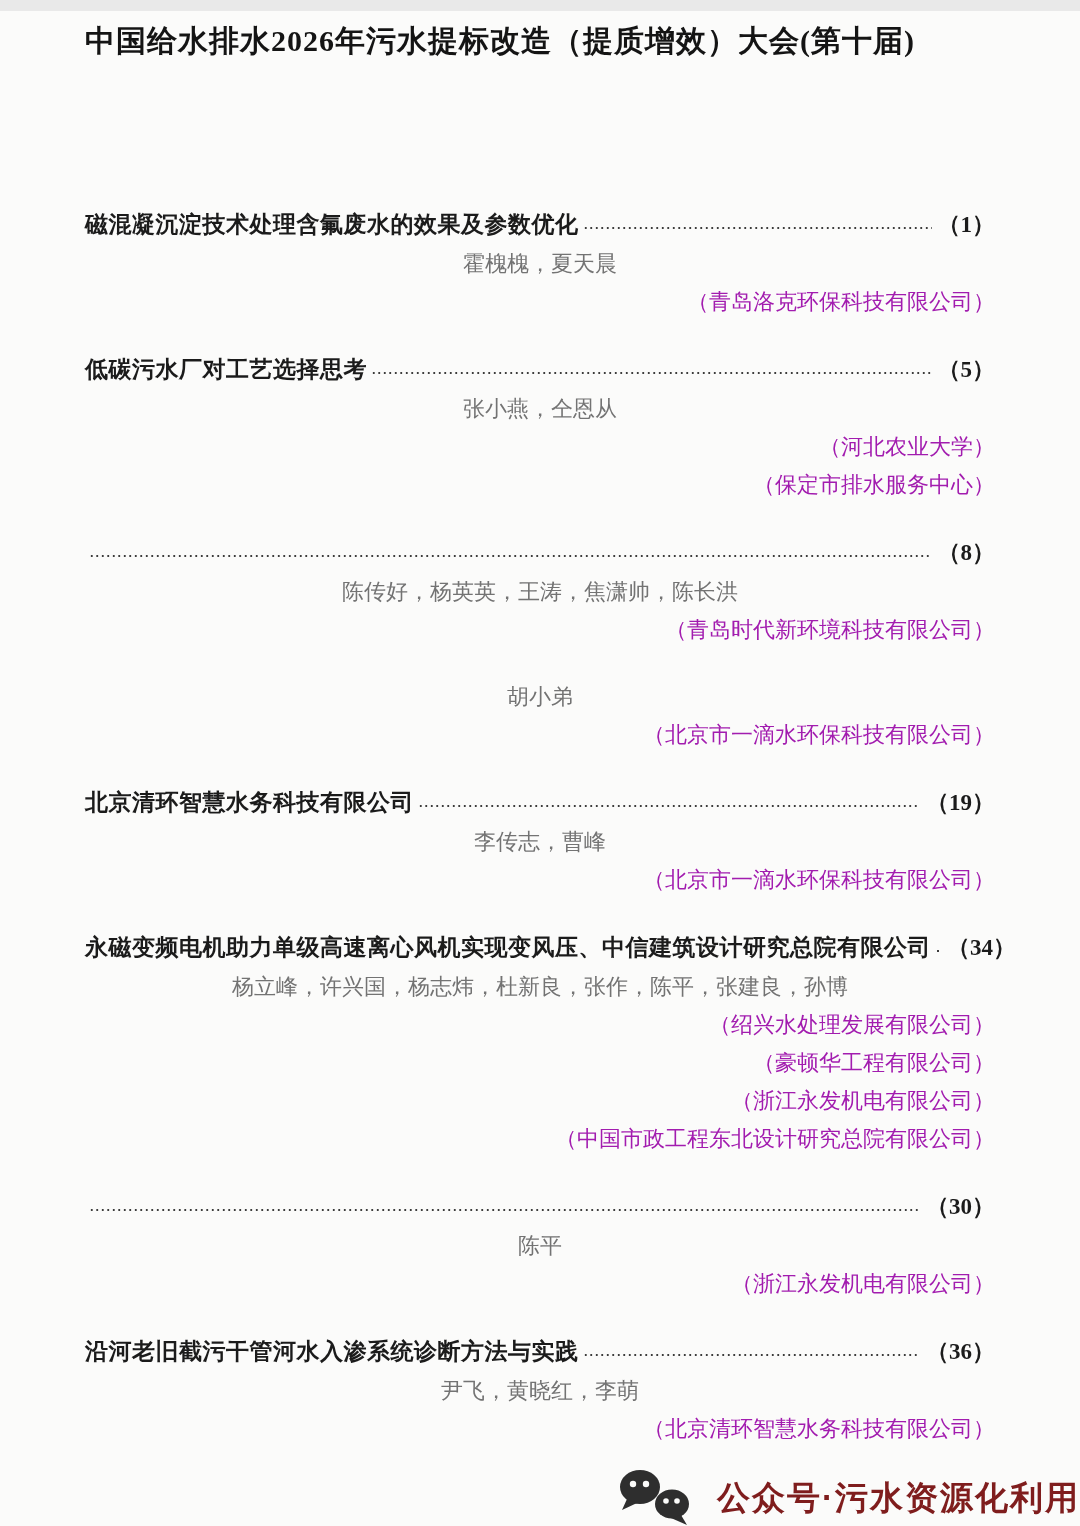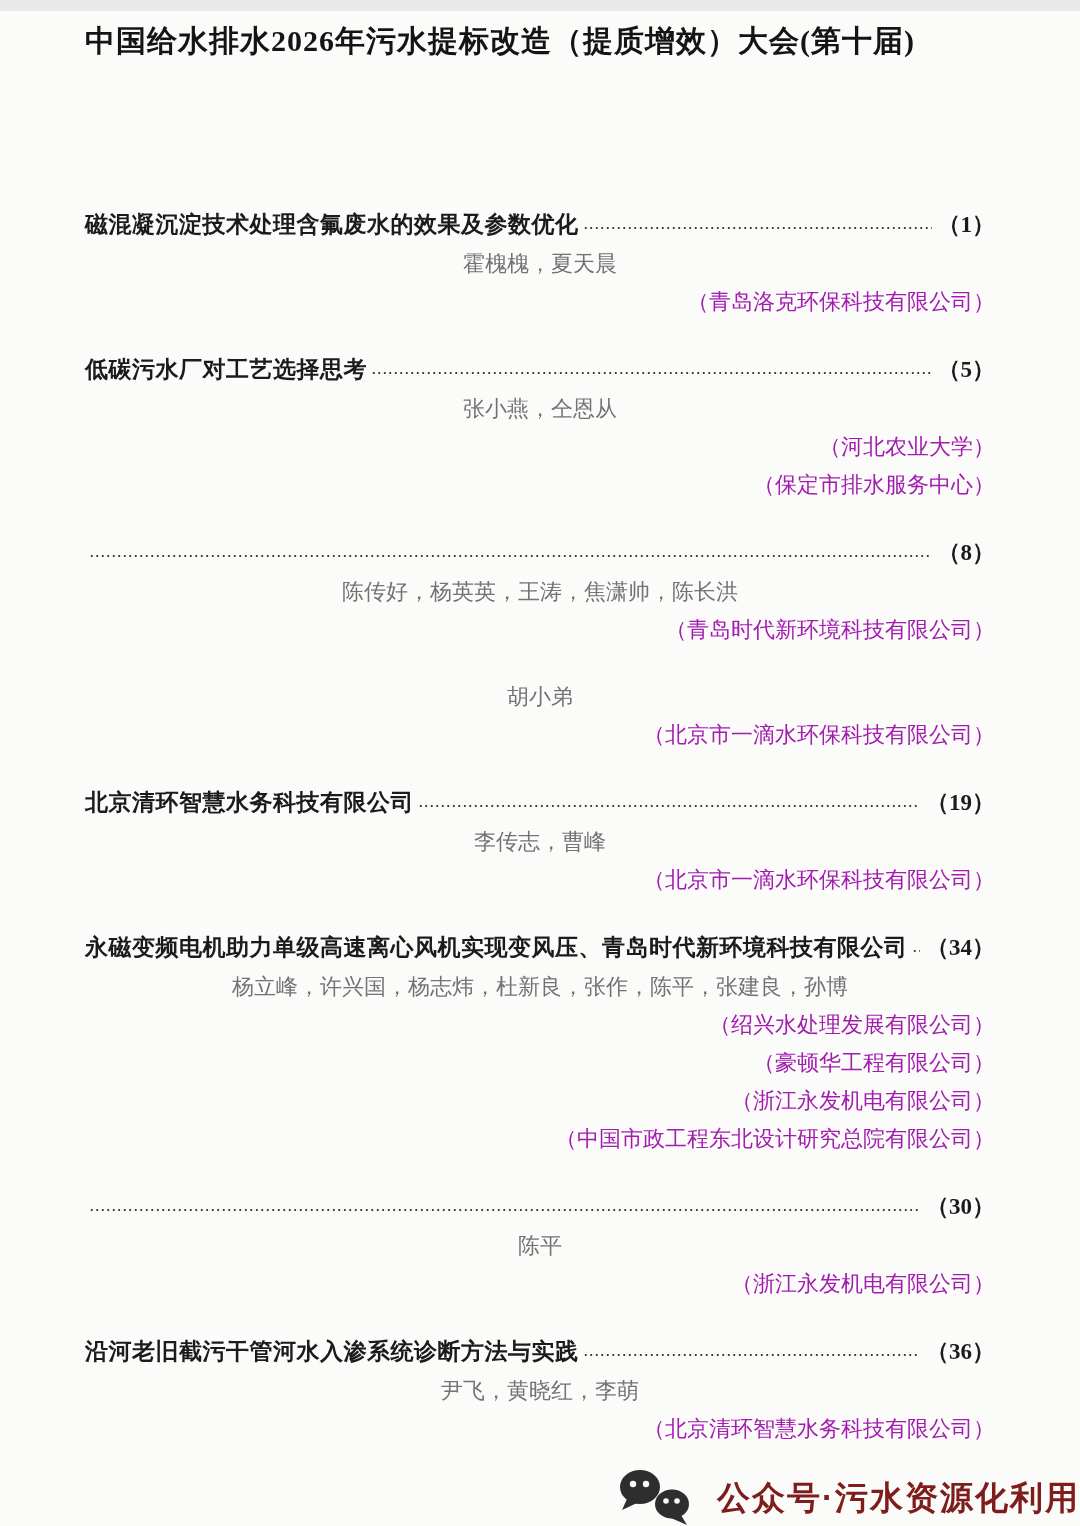--- a/index.html
+++ b/index.html
@@ -142,21 +142,21 @@
         <span class="etitle">北京清环智慧水务科技有限公司</span>
         <span class="leader"></span>
         <span class="pagenum">（19）</span>
       </div>
       <div class="authors">李传志，曹峰</div>
       <div class="affil">（北京市一滴水环保科技有限公司）</div>
     </div>
 
     <div class="entry">
       <div class="title-row">
-        <span class="etitle">永磁变频电机助力单级高速离心风机实现变风压、青岛时代新环境科技有限公司</span>
+        <span class="etitle">永磁变频电机助力单级高速离心风机实现变风压、中信建筑设计研究总院有限公司</span>
         <span class="leader"></span>
         <span class="pagenum">（34）</span>
       </div>
       <div class="authors">杨立峰，许兴国，杨志炜，杜新良，张作，陈平，张建良，孙博</div>
       <div class="affil">（绍兴水处理发展有限公司）</div>
       <div class="affil">（豪顿华工程有限公司）</div>
       <div class="affil">（浙江永发机电有限公司）</div>
       <div class="affil">（中国市政工程东北设计研究总院有限公司）</div>
     </div>
 

